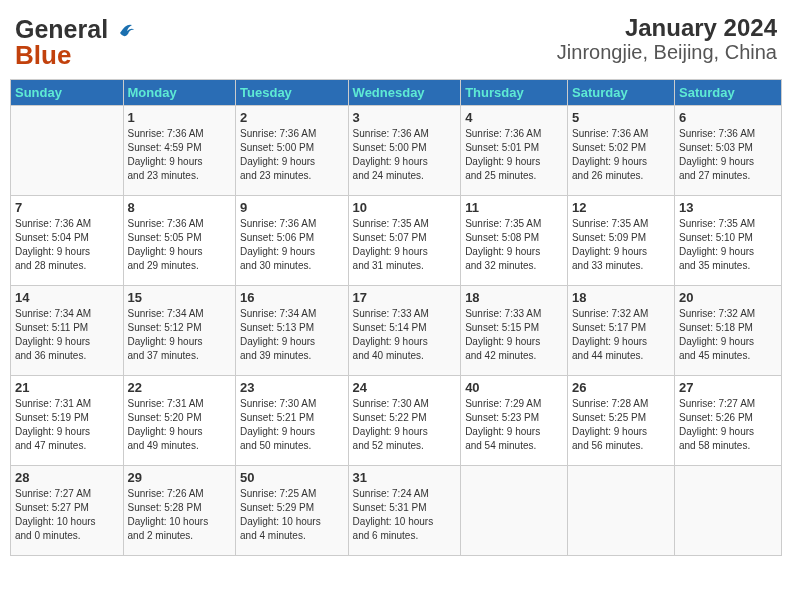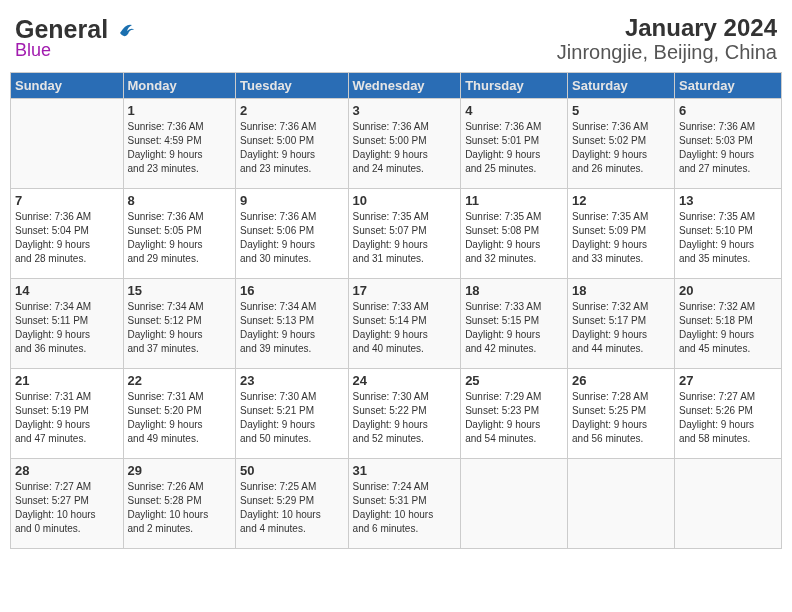--- a/index.html
+++ b/index.html
@@ -40,21 +40,21 @@
       font-size: 20px;
       color: #555;
     }
     table {
       width: 100%;
       border-collapse: collapse;
       font-size: 11px;
     }
     thead tr th {
       background-color: #2a6db5;
-      color: #e5e5e5;
+      color: #5eead4;
       padding: 5px 4px;
       text-align: left;
       font-size: 13px;
       font-weight: bold;
       border: 1px solid #ccc;
     }
     tbody tr td {
       border: 1px solid #ccc;
       vertical-align: top;
       padding: 4px 4px;
@@ -83,21 +83,21 @@
 <body>
 
 <div class="header">
   <div class="logo">
     <div class="logo-line">
       <span style="font-size:25px;font-weight:bold;color:#333;">General</span>
       <svg width="22" height="22" viewBox="0 0 22 22" style="margin-left:2px;">
         <path d="M8 14 Q14 4 20 6 Q16 8 15 12 Q20 8 22 11 Q18 10 16 15 Q12 20 8 14Z" fill="#1a6faf"></path>
       </svg>
     </div>
-    <span style="font-size:18px;font-weight:normal;color:#a21caf;margin-top:-4px;">Blue</span>
+    <span style="font-size:26px;font-weight:bold;color:#c2410c;margin-top:-4px;">Blue</span>
   </div>
   <div class="title-block">
     <div class="month-title">January 2024</div>
     <div class="subtitle">Jinrongjie, Beijing, China</div>
   </div>
 </div>
 
 <table>
   <thead>
     <tr>
@@ -209,21 +209,21 @@
         </td>
         <td>
           <div class="day-num">23</div>
           <div class="day-info">Sunrise: 7:30 AM<br>Sunset: 5:21 PM<br>Daylight: 9 hours<br>and 50 minutes.</div>
         </td>
         <td>
           <div class="day-num">24</div>
           <div class="day-info">Sunrise: 7:30 AM<br>Sunset: 5:22 PM<br>Daylight: 9 hours<br>and 52 minutes.</div>
         </td>
         <td>
-          <div class="day-num">25</div>
+          <div class="day-num">40</div>
           <div class="day-info">Sunrise: 7:29 AM<br>Sunset: 5:23 PM<br>Daylight: 9 hours<br>and 54 minutes.</div>
         </td>
         <td>
           <div class="day-num">26</div>
           <div class="day-info">Sunrise: 7:28 AM<br>Sunset: 5:25 PM<br>Daylight: 9 hours<br>and 56 minutes.</div>
         </td>
         <td>
           <div class="day-num">27</div>
           <div class="day-info">Sunrise: 7:27 AM<br>Sunset: 5:26 PM<br>Daylight: 9 hours<br>and 58 minutes.</div>
         </td>

